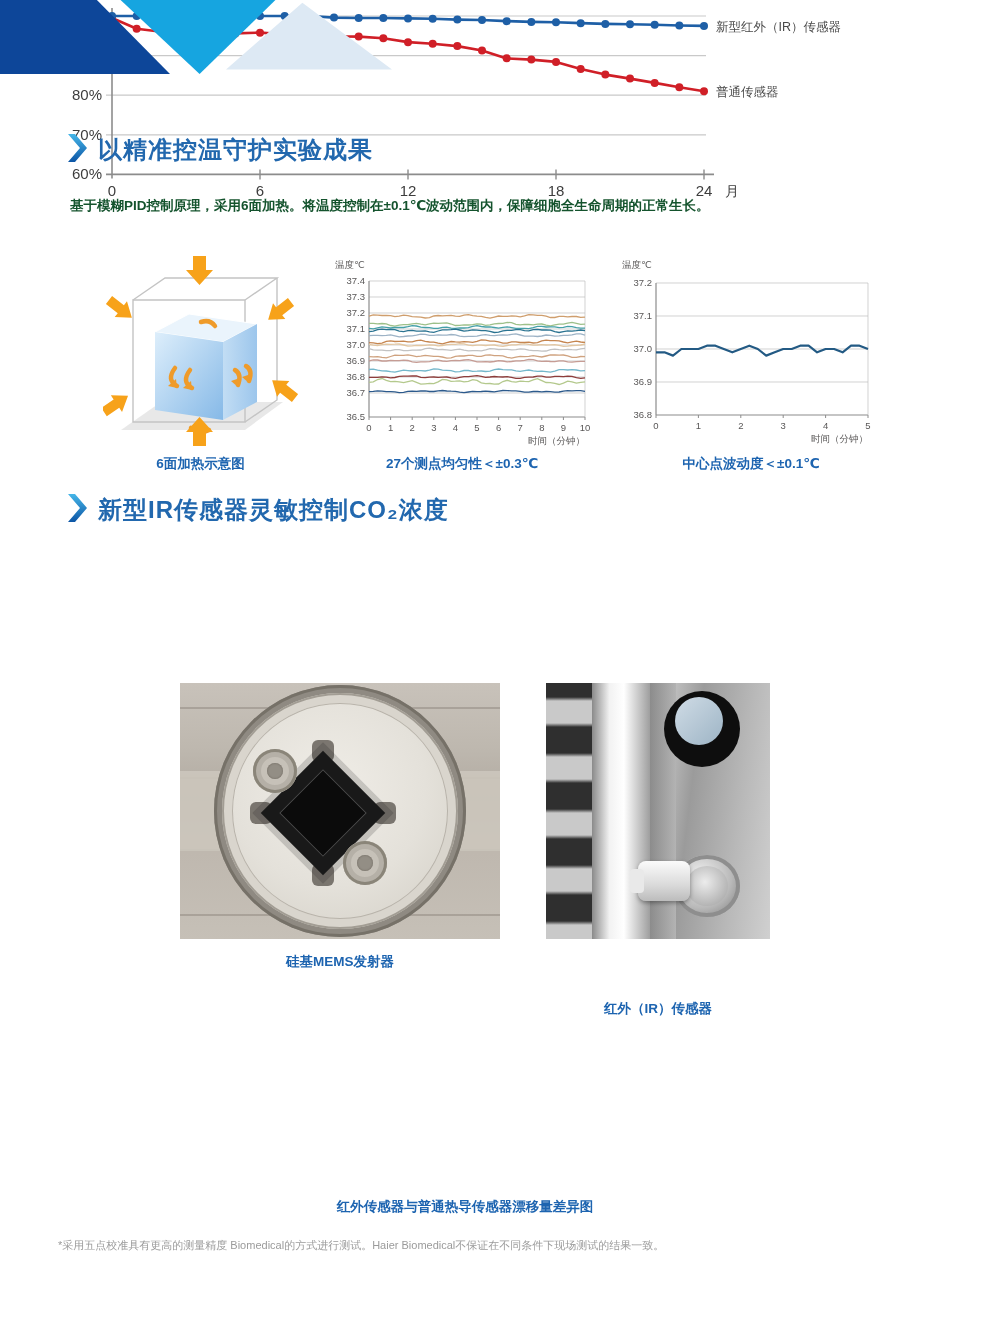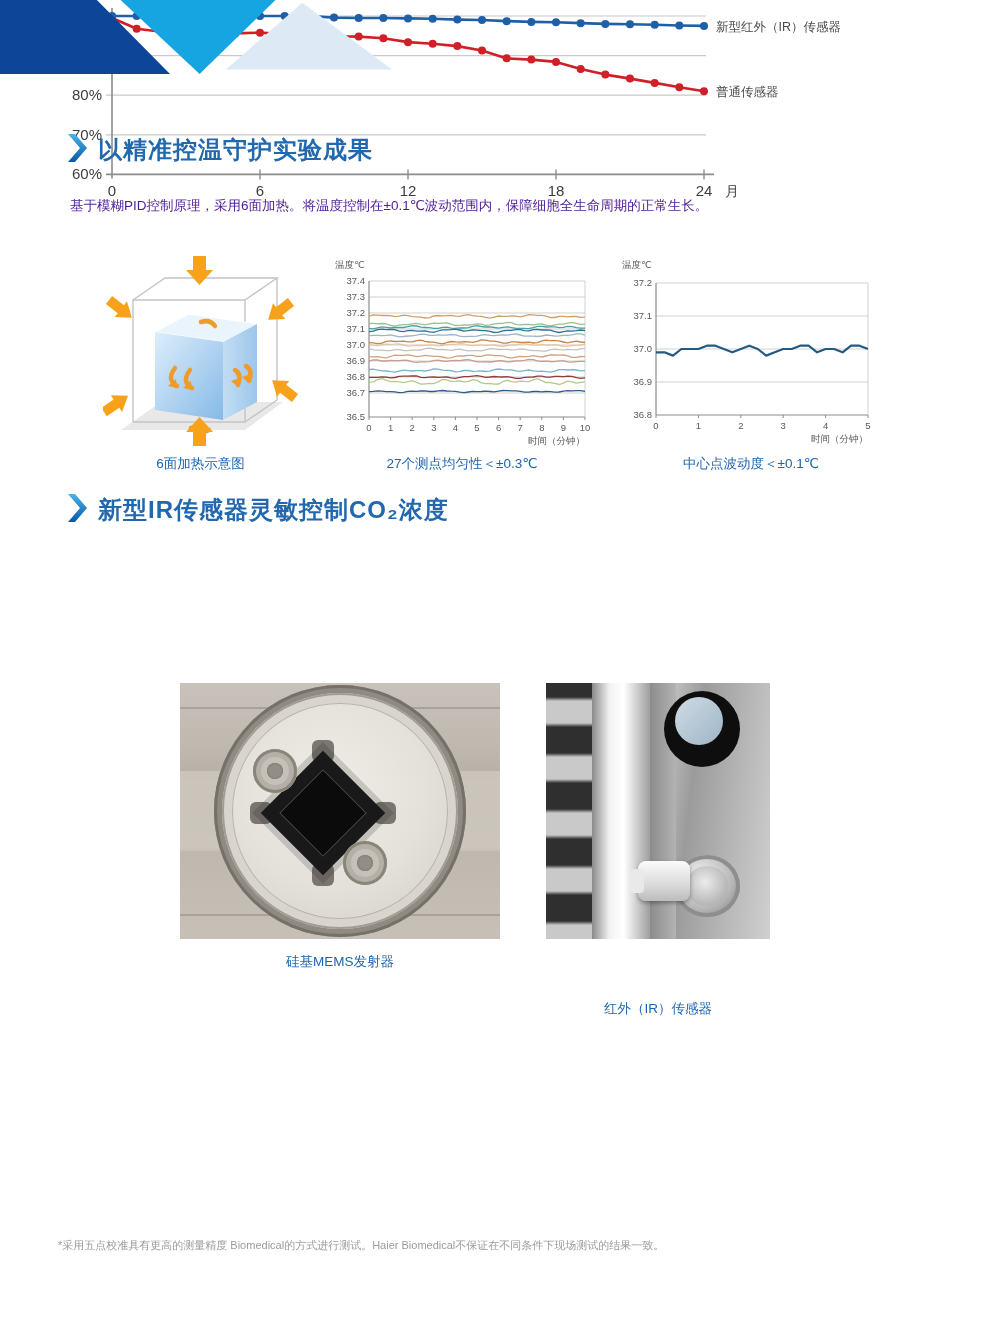--- a/index.html
+++ b/index.html
@@ -12,24 +12,24 @@
   .tri-dark{left:0;width:170px;background:#0d4699;clip-path:polygon(0 0,57% 0,100% 100%,0 100%);}
   .tri-mid{left:119px;width:158px;background:#16a5e0;clip-path:polygon(1% 0,99% 0,51% 100%);}
   .tri-light{left:226px;width:166px;height:71px;background:#dde9f4;clip-path:polygon(46% 4%,100% 98%,0 98%);}
 
   
   .sec-title{position:absolute;left:68px;display:flex;gap:11px;}
   .sec-title h2{margin:0;font-size:24px;font-weight:700;color:#2268ae;letter-spacing:1px;}
   .chevron{flex:0 0 auto;}
 
   .body-text{position:absolute;left:70px;width:858px;margin:0;font-size:13.5px;
-             line-height:27px;color:#4c1d95;text-align:justify;}
-
-  
-  .fig-caption,.photo-caption,.drift-caption{position:absolute;font-size:13.5px;font-weight:400;
+             line-height:27px;color:#14532d;text-align:justify;font-weight:bold;}
+
+  
+  .fig-caption,.photo-caption,.drift-caption{position:absolute;font-size:13.5px;font-weight:700;
              color:#1d64b0;text-align:center;}
 
   .fig-cube{position:absolute;left:103px;top:248px;width:195px;height:200px;}
   .chart-svg{position:absolute;}
   #chart-uniformity{left:333px;top:255px;}
   #chart-center{left:620px;top:255px;}
   #chart-drift{left:58px;top:985px;}
 
   
   .photo{position:absolute;top:683px;height:256px;overflow:hidden;}
@@ -380,15 +380,16 @@
       <circle cx="531.3333333333333" cy="21.939999999999998" r="4" fill="#1e5fa6"></circle>
       <circle cx="556" cy="22.335999999999977" r="4" fill="#1e5fa6"></circle>
       <circle cx="580.6666666666667" cy="23.12799999999999" r="4" fill="#1e5fa6"></circle>
       <circle cx="605.3333333333333" cy="23.92" r="4" fill="#1e5fa6"></circle>
       <circle cx="630" cy="24.315999999999978" r="4" fill="#1e5fa6"></circle>
       <circle cx="654.6666666666666" cy="24.71200000000001" r="4" fill="#1e5fa6"></circle>
       <circle cx="679.3333333333334" cy="25.504000000000023" r="4" fill="#1e5fa6"></circle>
       <circle cx="704" cy="25.9" r="4" fill="#1e5fa6"></circle>
       <text x="716" y="30.9" fill="#4a4a4a" font-size="12.5" font-family="&quot;Liberation Sans&quot;,&quot;DejaVu Sans&quot;,sans-serif">新型红外（IR）传感器</text>
     </svg>
+  <div class="drift-caption">红外传感器与普通热导传感器漂移量差异图</div>
 
   <p class="footnote">*采用五点校准具有更高的测量精度 Biomedical的方式进行测试。Haier Biomedical不保证在不同条件下现场测试的结果一致。</p>
 </div>
 
 </body></html>

